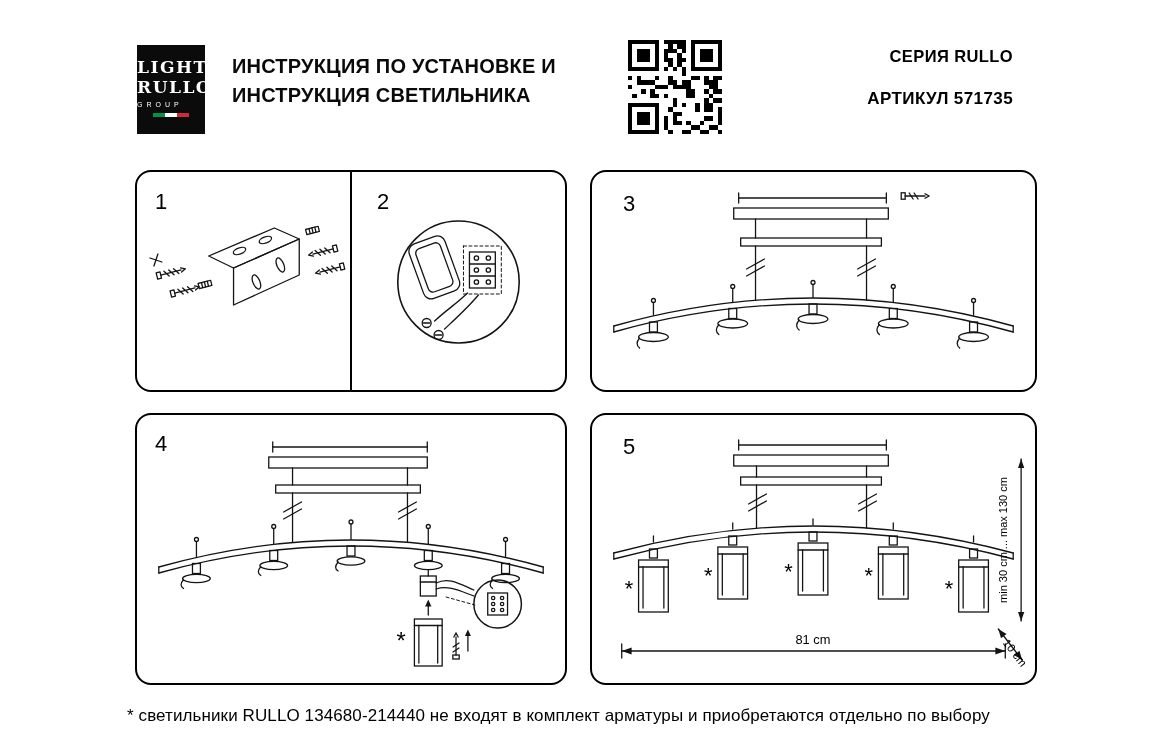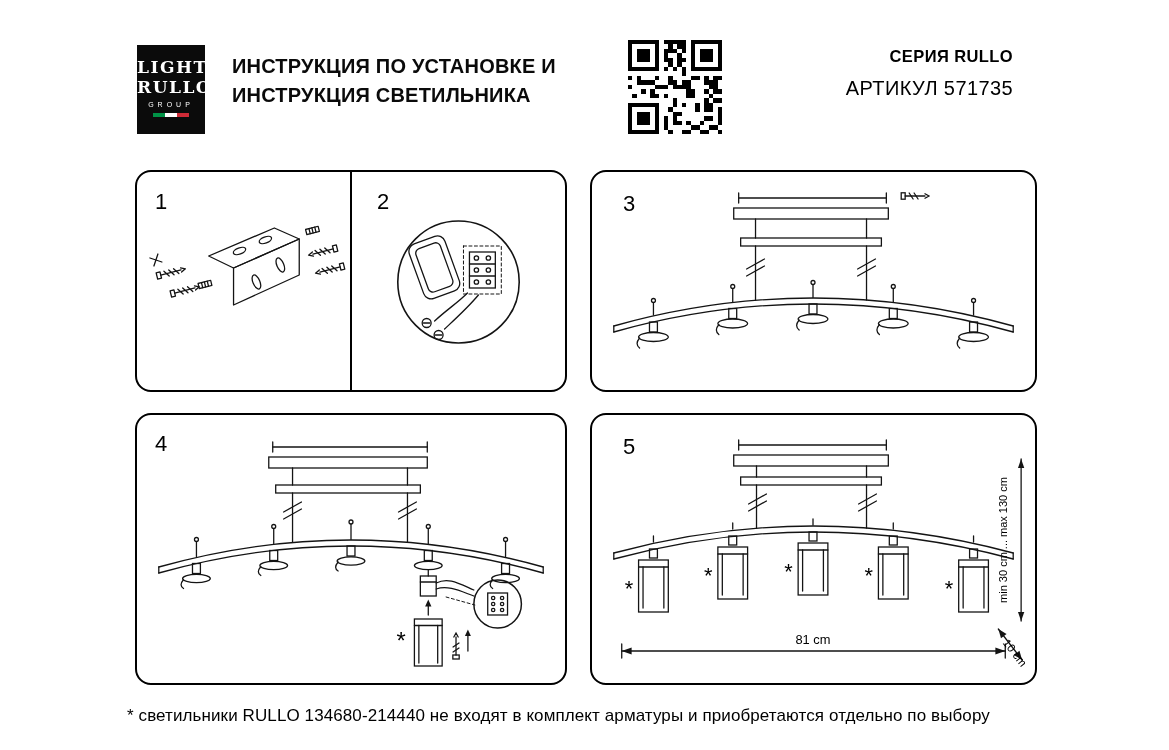--- a/index.html
+++ b/index.html
@@ -1,31 +1,31 @@
 <!DOCTYPE html>
 <html><head>
 <meta charset="utf-8">
 <style>
   *{margin:0;padding:0;box-sizing:border-box}
   html,body{background:#ffffff}
   body{font-family:"Liberation Sans",sans-serif;color:#000}
   .page{position:relative;width:1169px;height:750px;background:#fff;overflow:hidden}
 
   
-  .logo{position:absolute;left:137px;top:45px;width:68px;height:89px;background:#0b0b0b;color:#fff;text-align:center;padding-top:12px}
+  .logo{position:absolute;left:137px;top:45px;width:68px;height:89px;background:#0b0b0b;color:#fff;text-align:left;padding-top:12px}
   .logo .l1,.logo .l2{font-family:"DejaVu Serif",serif;font-weight:bold;font-size:17px;letter-spacing:1.5px;line-height:20px}
   .logo .grp{font-size:7px;letter-spacing:4px;margin-top:4px;font-family:"Liberation Sans",sans-serif}
   .flag{width:36px;height:4px;margin:5px auto 0;display:flex}
   .flag span{flex:1;background:#fff}
   .title{position:absolute;left:232px;top:52px;font-size:20px;font-weight:bold;line-height:29px;letter-spacing:.2px;color:#0a0a0a}
   .qr{position:absolute;left:628px;top:40px;width:94px;height:94px}
   .qr svg{width:100%;height:100%}
   .series-box{position:absolute;left:773px;top:47px;width:240px;text-align:right}
   .series{font-size:16.5px;font-weight:bold;letter-spacing:.4px}
-  .article{font-size:20px;font-weight:normal;margin-top:11px;letter-spacing:.4px}
+  .article{font-size:17px;font-weight:bold;margin-top:23px;letter-spacing:.4px}
 
   
   .panel{position:absolute;border:2px solid #000;border-radius:16px;background:#fff;overflow:hidden}
   .panel-12{left:135px;top:170px;width:432px;height:222px;display:flex}
   .half{position:relative;flex:1}
   .half-2{border-left:2px solid #000}
   .panel-3{left:590px;top:170px;width:447px;height:222px}
   .panel-4{left:135px;top:413px;width:432px;height:272px}
   .panel-5{left:590px;top:413px;width:447px;height:272px}
   .num{position:absolute;font-size:22px;line-height:22px;color:#000;z-index:2}

